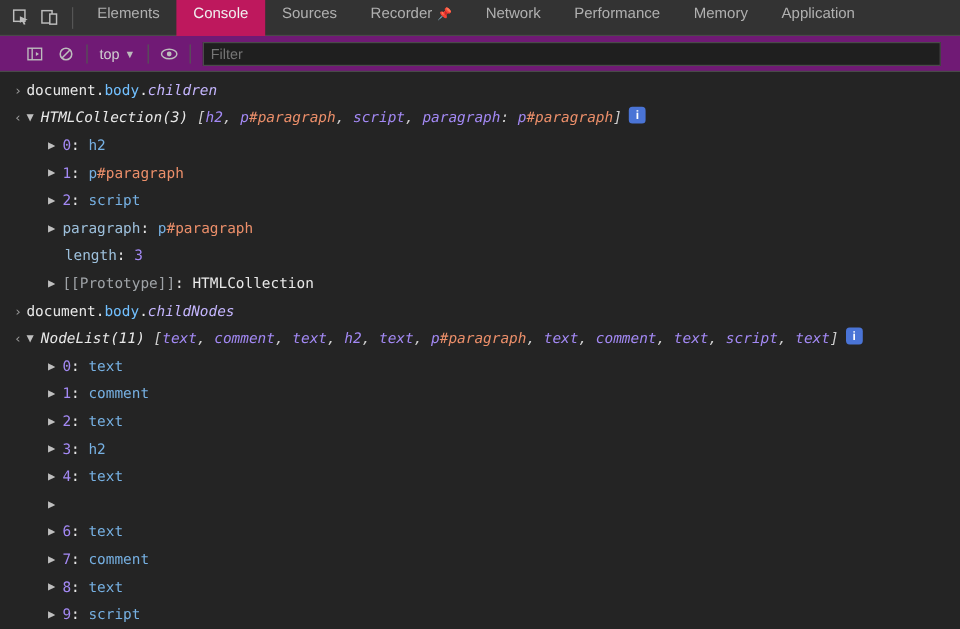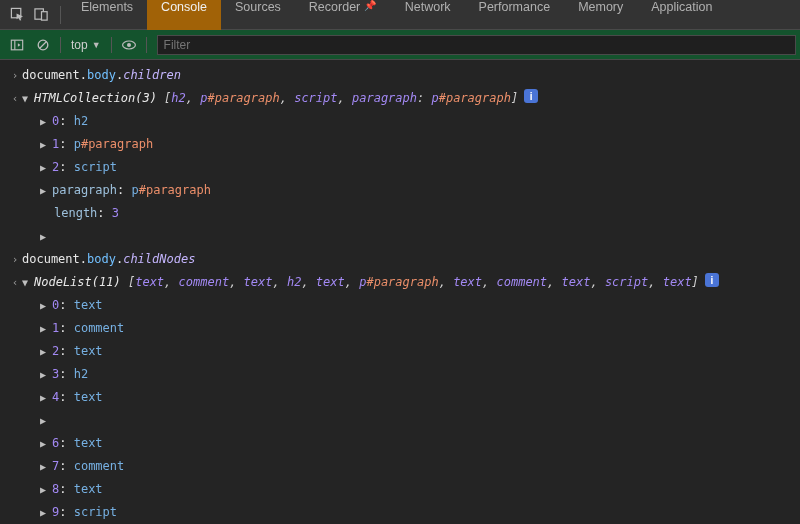--- a/index.html
+++ b/index.html
@@ -25,39 +25,39 @@
     width: 22px; height: 22px;
     display: flex; align-items: center; justify-content: center;
     color: #bdbdbd;
     cursor: pointer;
     margin-right: 2px;
   }
   .tabbar .sep {
     width: 1px; height: 18px; background:#555; margin:0 6px;
   }
   .tab {
-    padding: 0 14px;
+    padding: 12px 14px;
     height: 30px;
-    display:flex; align-items:flex-start;
+    display:flex; align-items:flex-end;
     color:#b0b0b0;
     font-size:12.5px;
     cursor:pointer;
     position:relative;
   }
   .tab.active {
-    background:#a16207;
+    background:#be185d;
     color:#f0f0f0;
   }
   .pin { font-size:10px; margin-left:4px; color:#999; }
   .toolbar {
     display:flex; align-items:center;
     height:30px;
-    background:#14532d;
+    background:#701a75;
     border-bottom:1px solid #494949;
-    padding:0 4px;
+    padding:0 16px;
   }
   .toolbar .iconbtn {
     width:26px; height:22px; display:flex; align-items:center; justify-content:center;
     color:#bdbdbd; cursor:pointer;
   }
   .toolbar .sep { width:1px; height:16px; background:#555; margin:0 4px;}
   .ctx {
     display:flex; align-items:center;
     color:#d0d0d0; font-family:"Segoe UI",Arial,sans-serif; font-size:12px;
     padding:0 6px; cursor:pointer;
@@ -239,20 +239,21 @@
     </div>
   <div class="row indent2">
       <span class="expander">▶</span>
       <span class="code"><span class="key">paragraph</span><span class="kw">: </span><span class="propplain">p</span><span class="id" style="font-style:normal">#paragraph</span></span>
     </div>
   <div class="row indent3">
       <span class="code"><span class="key">length</span><span class="kw">: </span><span class="num">3</span></span>
     </div>
   <div class="row indent2">
       <span class="expander">▶</span>
+      <span class="code"><span class="faded">[[Prototype]]</span><span class="kw">: </span><span class="kw">HTMLCollection</span></span>
     </div>
 
   <div class="row">
     <span class="gut">›</span>
     <span class="code"><span class="kw">document</span><span class="dot">.</span><span class="obj">body</span><span class="dot">.</span><span class="prop">childNodes</span></span>
   </div>
 
   <div class="row">
     <span class="gut">‹</span>
     <span class="expander">▼</span>

